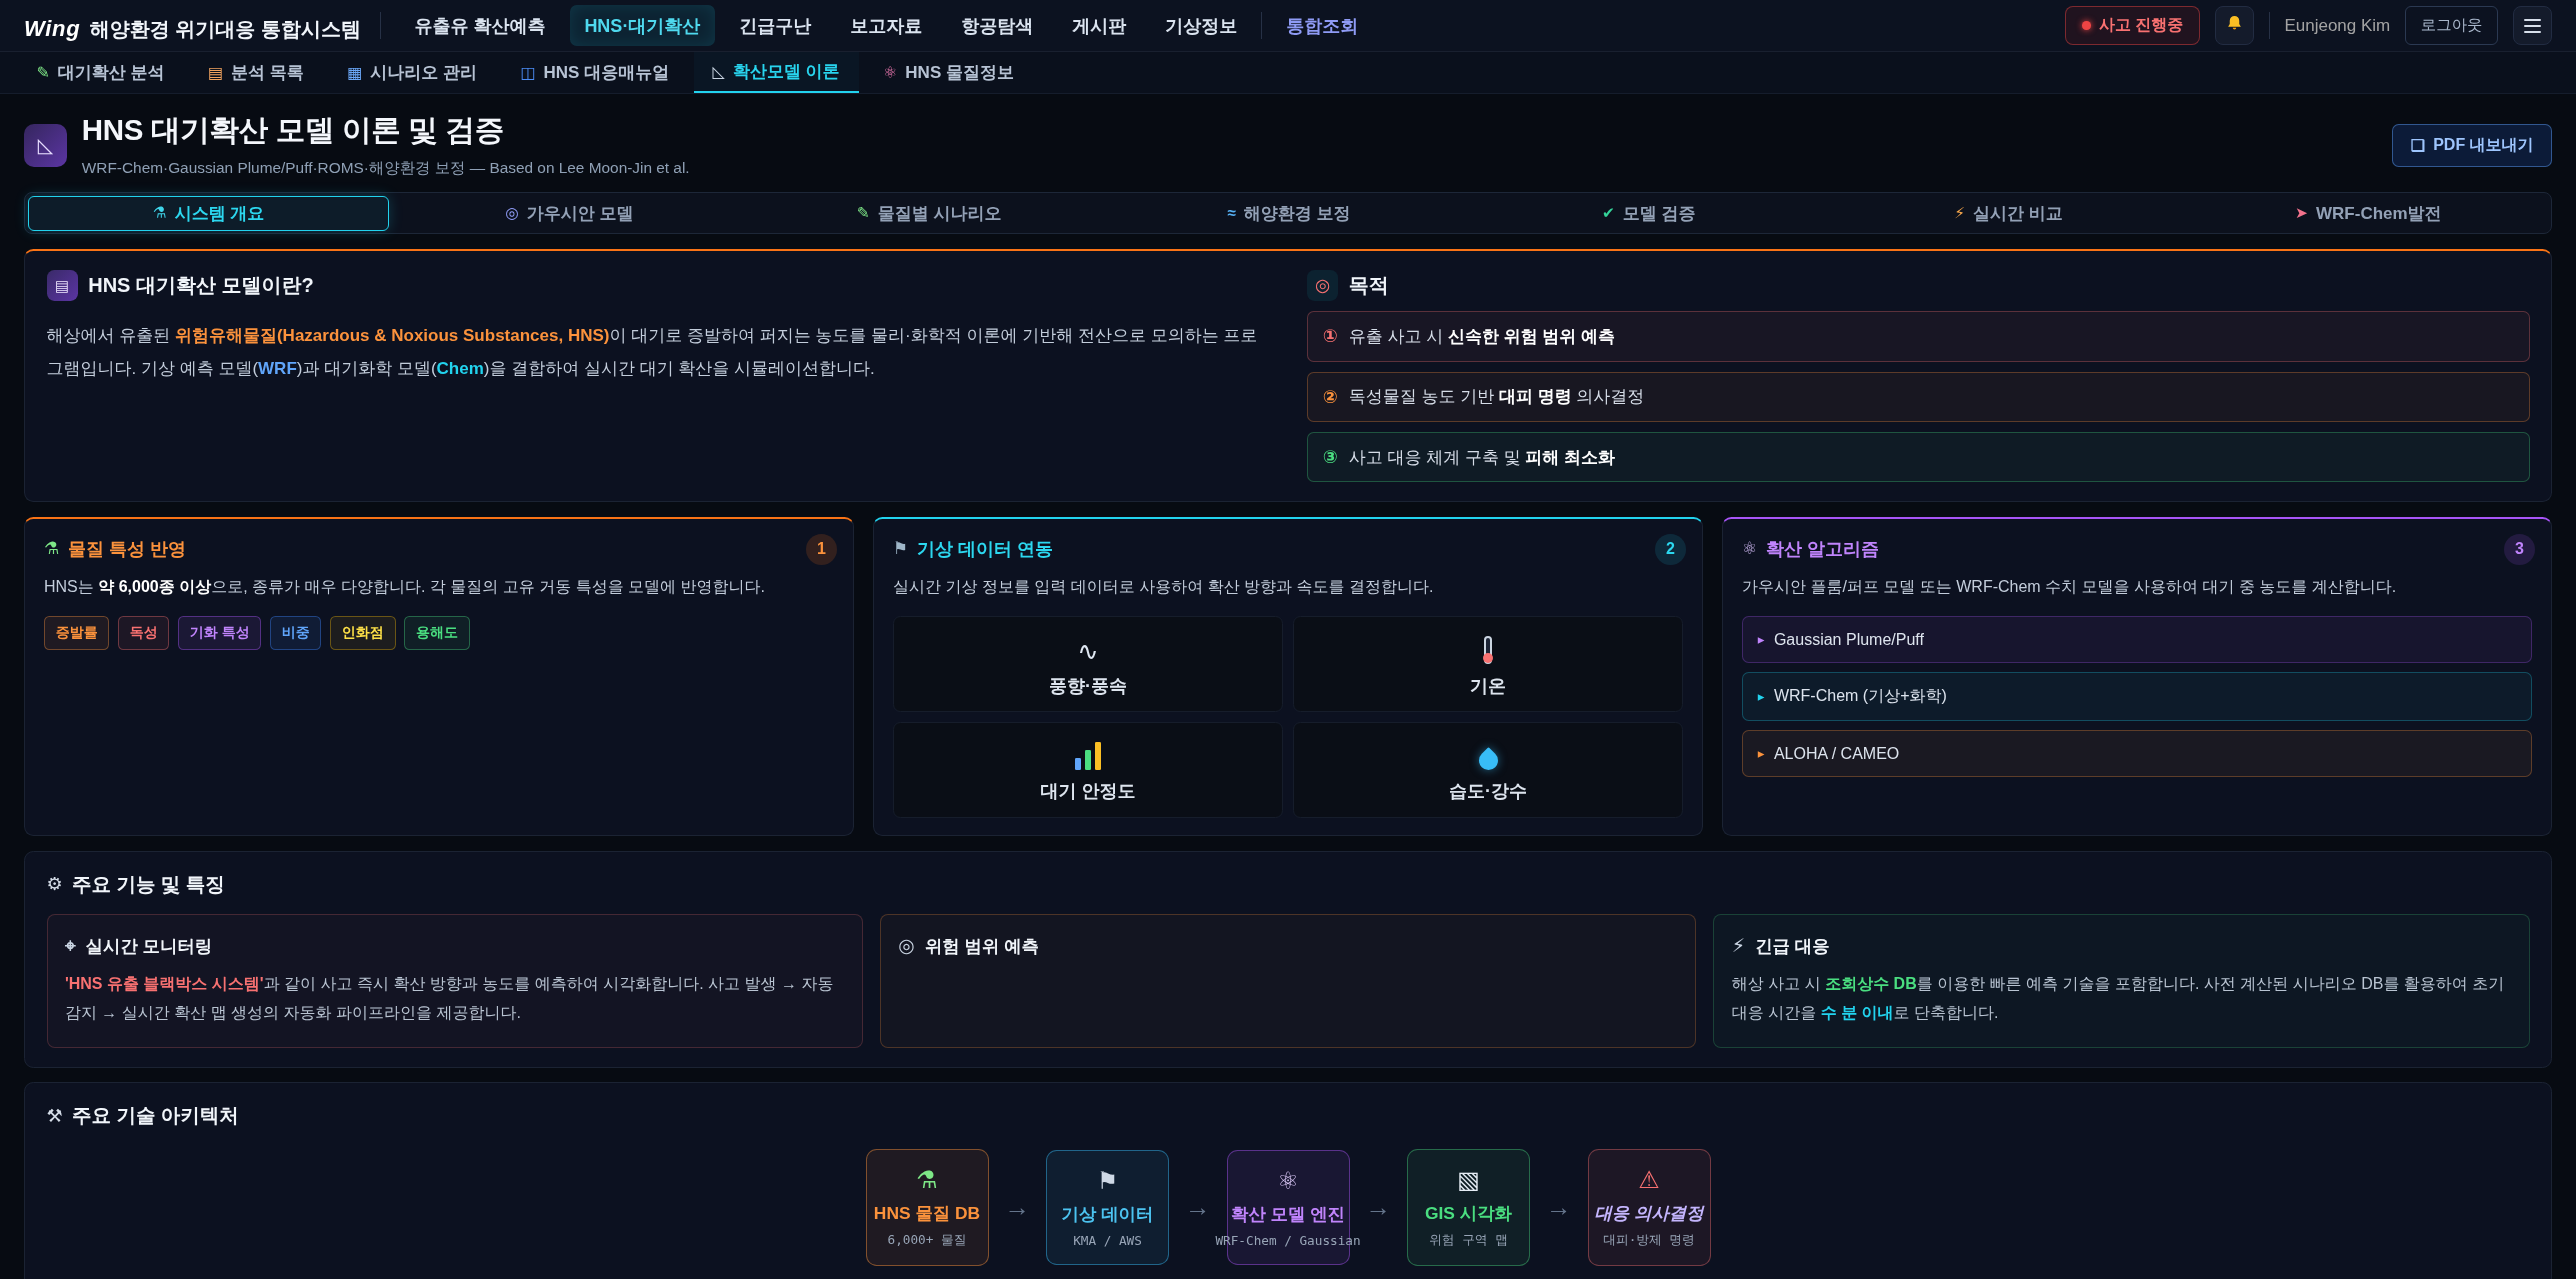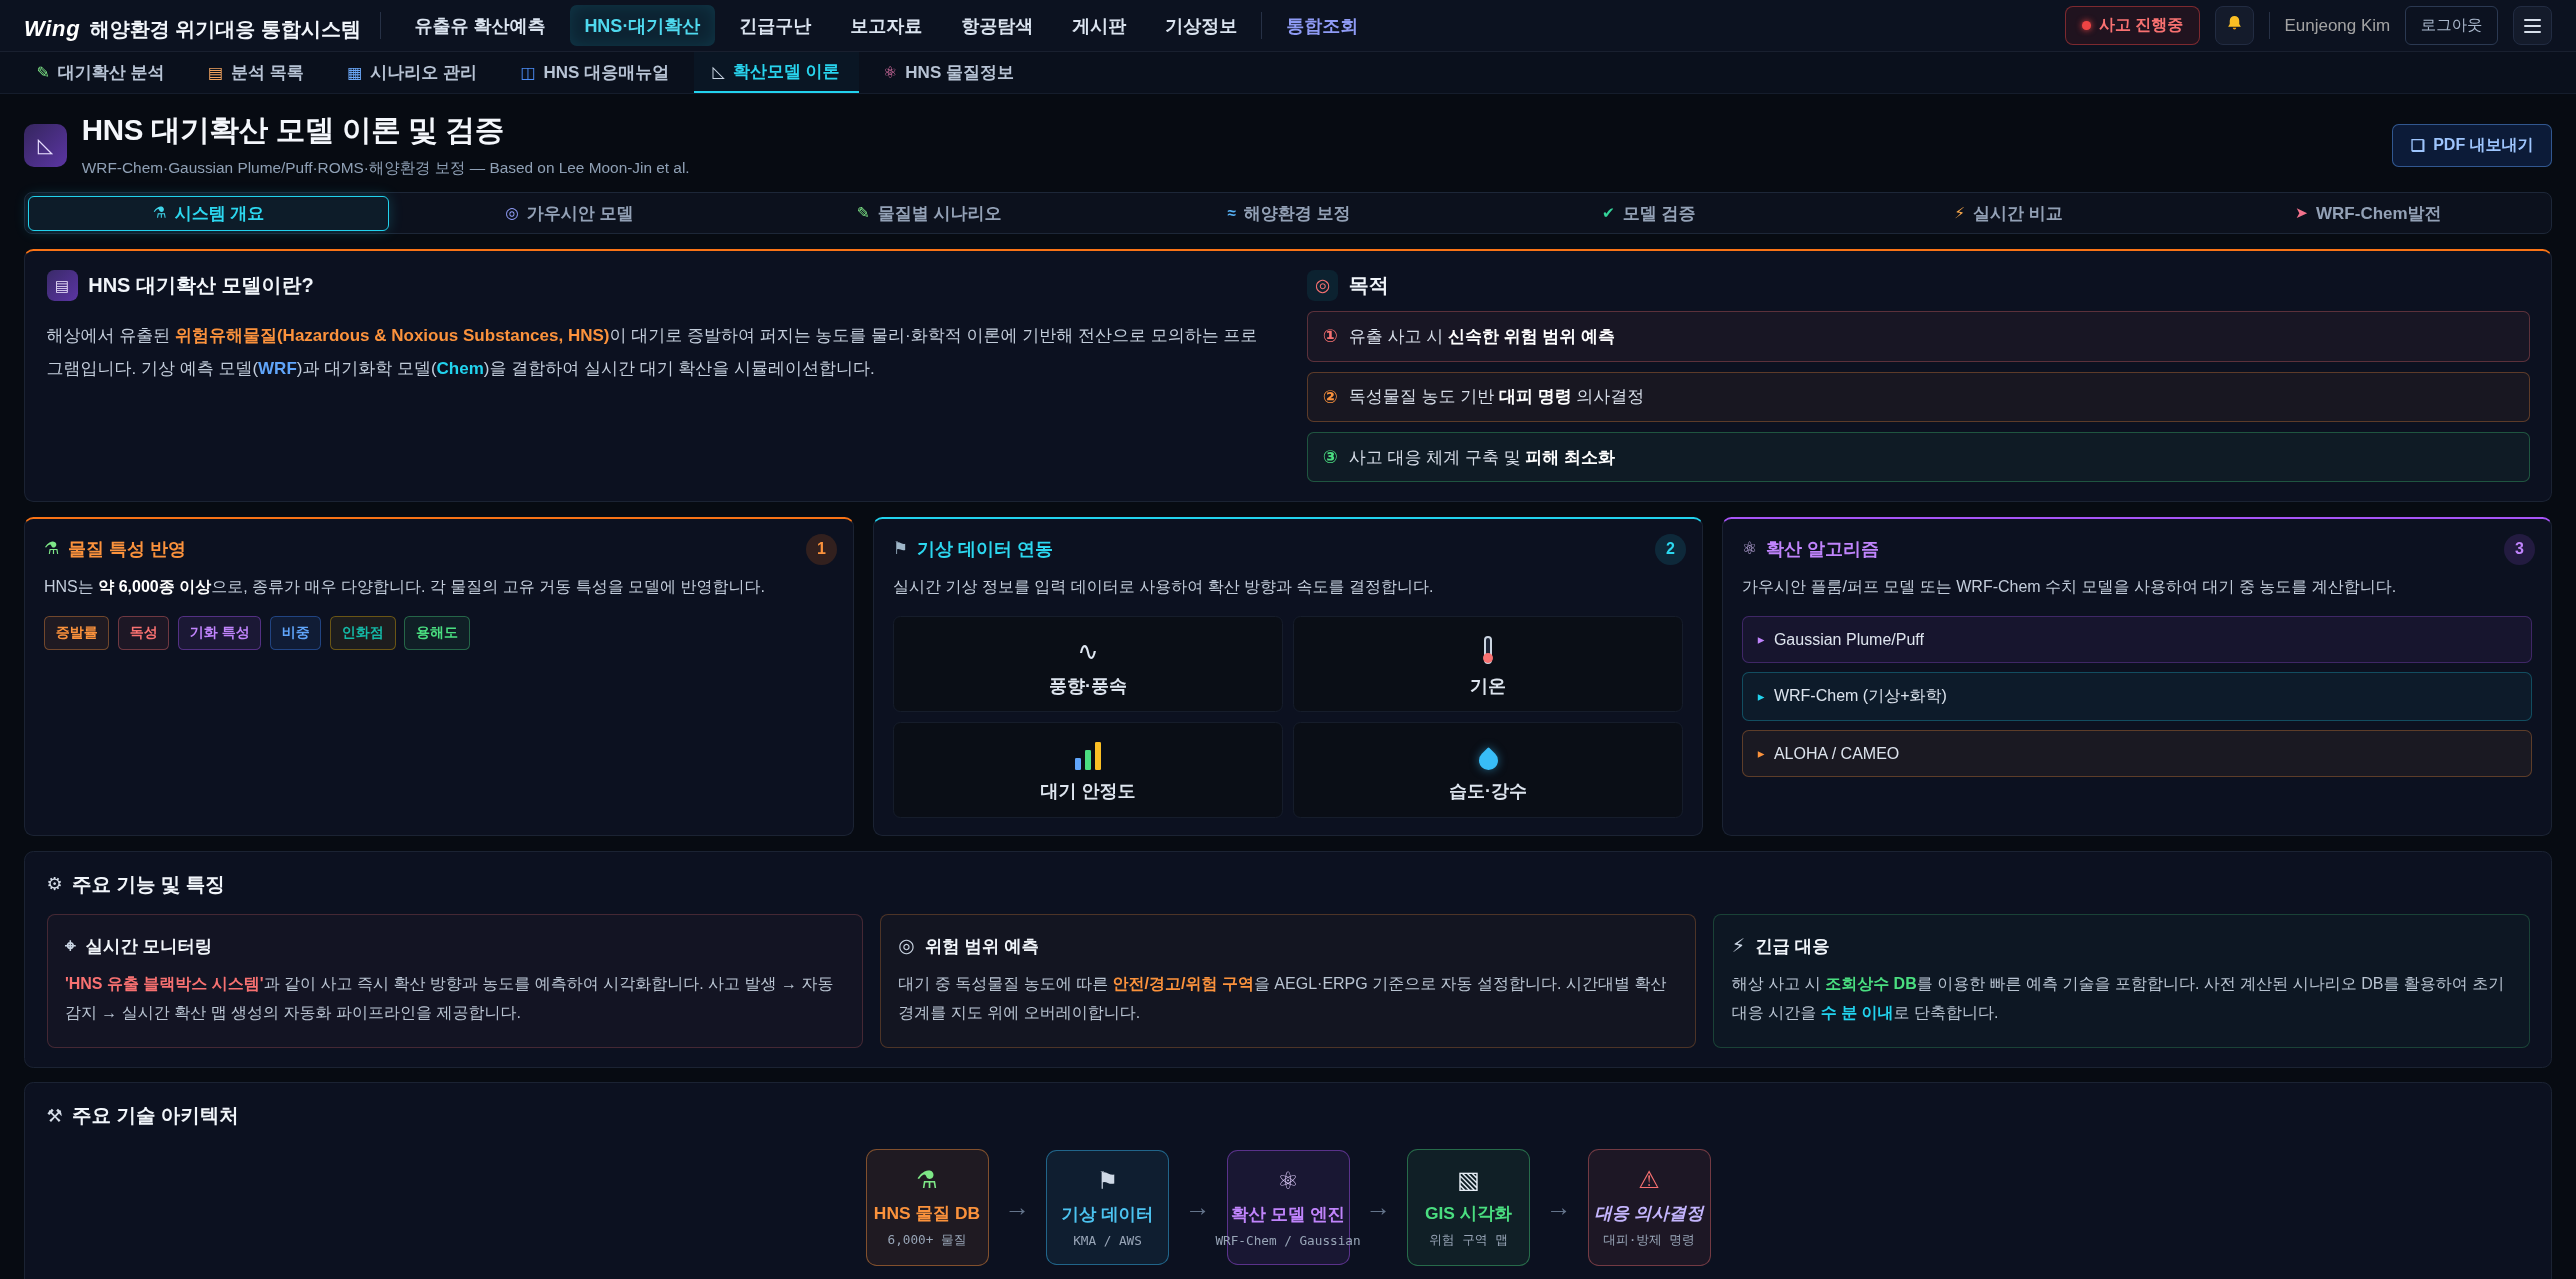--- a/index.html
+++ b/index.html
@@ -84,21 +84,21 @@
   .p2{border-top:2px solid #22d3ee;} .p2 .pillar-h{color:#2cd7ef;} .p2 .g{color:#9fb6c8;}
   .p2 .badge{background:rgba(34,211,238,.13);color:#2cd7ef;}
   .p3{border-top:2px solid #a855f7;} .p3 .pillar-h{color:#c084fc;} .p3 .g{color:#cdb6f0;}
   .p3 .badge{background:rgba(168,85,247,.15);color:#c084fc;}
   .chips{display:flex;flex-wrap:wrap;gap:8.7px;margin-top:14.8px;}
   .chip{font-size:14px;font-weight:600;padding:6.7px 10.7px;border-radius:5.4px;}
   .c-orange{color:#fb923c;background:rgba(251,146,60,.08);border:0.7px solid rgba(251,146,60,.38);}
   .c-red{color:#f87171;background:rgba(248,113,113,.07);border:0.7px solid rgba(248,113,113,.38);}
   .c-purple{color:#c084fc;background:rgba(168,85,247,.1);border:0.7px solid rgba(168,85,247,.4);}
   .c-blue{color:#60a5fa;background:rgba(59,130,246,.1);border:0.7px solid rgba(59,130,246,.4);}
-  .c-yellow{color:#14b8a6;background:rgba(234,179,8,.08);border:0.7px solid rgba(234,179,8,.38);font-family:Liberation Mono, monospace;}
+  .c-yellow{color:#fde047;background:rgba(234,179,8,.08);border:0.7px solid rgba(234,179,8,.38);font-family:Liberation Mono, monospace;}
   .c-green{color:#4ade80;background:rgba(74,222,128,.07);border:0.7px solid rgba(74,222,128,.38);}
   .tiles{display:grid;grid-template-columns:1fr 1fr;gap:10px;margin-top:14.8px;}
   .tile{background:#0a0e16;border:0.7px solid #161d2b;border-radius:7.4px;padding:16px 6.7px 13.4px;display:flex;flex-direction:column;align-items:center;gap:9.4px;}
   .tile .lab{font-size:18px;font-weight:bold;color:#dde4ee;}
   .tile .ic{height:31px;display:flex;align-items:flex-end;justify-content:center;}
   .ic-wind{font-size:25.5px;color:#dfe7f2;line-height:1;}
   .ic-thermo{width:8.7px;height:28px;border:2px solid #cbd5e1;border-radius:5.4px;position:relative;background:#1b2335;}
   .ic-thermo::after{content:"";position:absolute;left:50%;transform:translateX(-50%);bottom:-1.3px;width:10px;height:10px;border-radius:50%;background:#f87171;}
   .ic-bars{display:flex;align-items:flex-end;gap:3.4px;}
   .ic-bars i{display:block;width:6.7px;border-radius:1.3px;}
@@ -387,21 +387,20 @@
           <span class="g">⌖</span>
           <span>실시간 모니터링</span>
         </div>
         <p class="feat-body"><span class="hl-red">'HNS 유출 블랙박스 시스템'</span><span>과 같이 사고 즉시 확산 방향과 농도를 예측하여 시각화합니다. 사고 발생 → 자동 감지 → 실시간 확산 맵 생성의 자동화 파이프라인을 제공합니다.</span></p>
       </div>
       <div class="feat f-orange">
         <div class="feat-h">
           <span class="g">◎</span>
           <span>위험 범위 예측</span>
         </div>
-        <p class="feat-body"><span>대기 중 독성물질 농도에 따른 </span><span class="hl-orange">안전/경고/위험 구역</span><span>을 AEGL·ERPG 기준으로 자동 설정합니다. 시간대별 확산 경계를 지도 위에 오버레이합니다.</span></p>
       </div>
       <div class="feat f-green">
         <div class="feat-h">
           <span class="g">⚡</span>
           <span>긴급 대응</span>
         </div>
         <p class="feat-body"><span>해상 사고 시 </span><span class="hl-green">조회상수 DB</span><span>를 이용한 빠른 예측 기술을 포함합니다. 사전 계산된 시나리오 DB를 활용하여 초기 대응 시간을 </span><span class="hl-cyan">수 분 이내</span><span>로 단축합니다.</span></p>
       </div>
     </div>
   </div>

